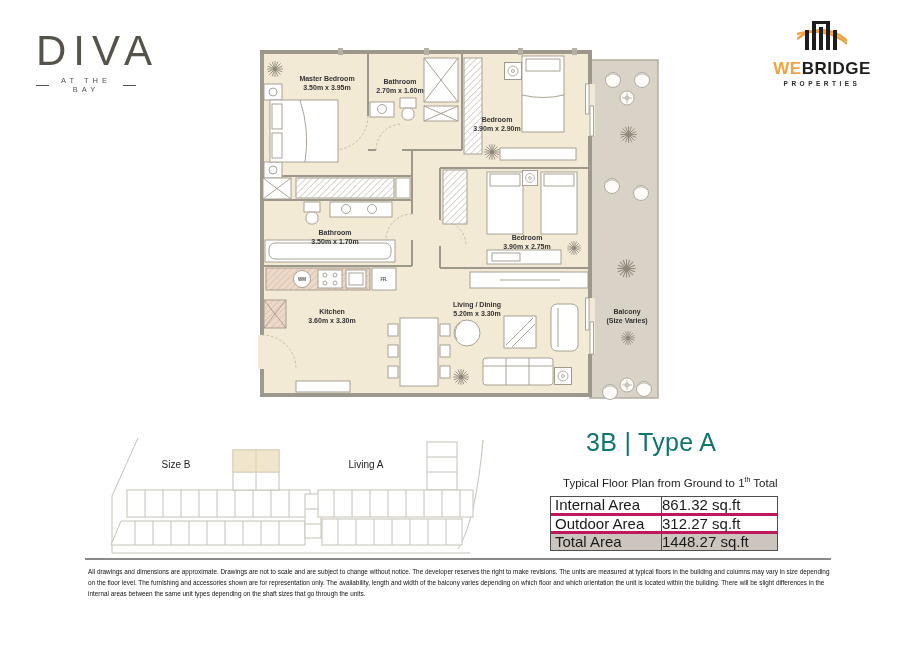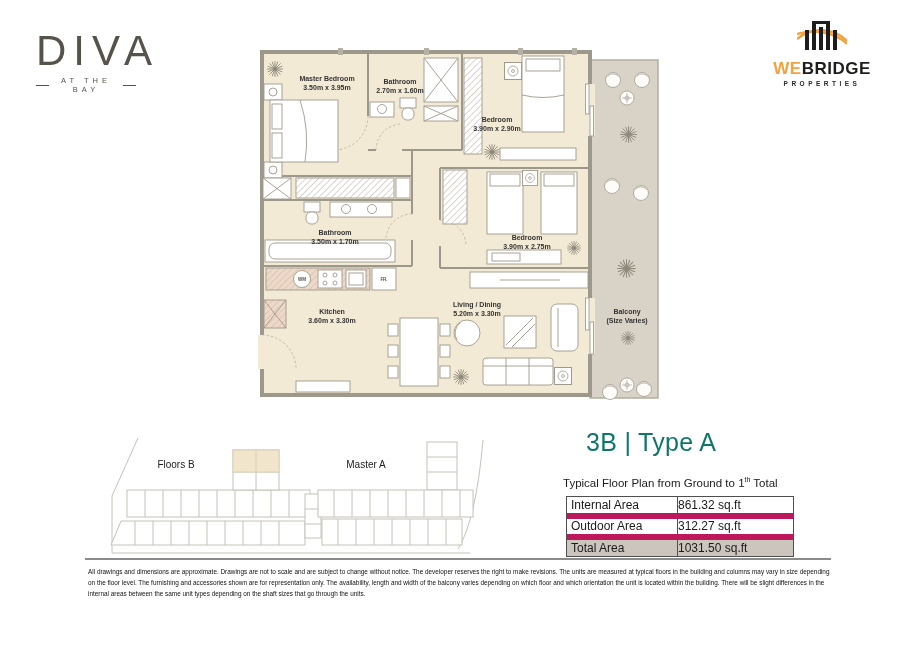--- a/index.html
+++ b/index.html
@@ -27,22 +27,22 @@
               color:#333;line-height:1.3;white-space:nowrap;}
   .appl{transform:translate(-50%,-50%);font-size:4.5px;font-weight:700;color:#555;white-space:nowrap;}
 
   
   .tower-label{transform:translateX(-50%);font-size:10px;color:#222;white-space:nowrap;}
 
   
   .unit-title{left:562px;top:428px;font-size:25px;font-weight:500;color:#0f766e;letter-spacing:.3px;margin-left:24px;}
   .unit-sub{left:563px;top:476px;font-size:11.5px;color:#1c1c1c;}
   .unit-sub sup{font-size:7px;}
-  .area-table{left:566px;top:496px;width:226px;border:1.2px solid #4f4f4f;font-size:12px;color:#1a1a1a;}
-  .area-row{display:flex;height:15.5px;align-items:center;border-top:6px solid #be185d;}
+  .area-table{left:550px;top:496px;width:226px;border:1.2px solid #4f4f4f;font-size:15px;color:#1a1a1a;}
+  .area-row{display:flex;height:15.5px;align-items:center;border-top:3px solid #be185d;}
   .area-row:first-child{border-top:none;}
   .area-row .lbl{flex:0 0 106px;padding-left:4px;border-right:1px solid #4f4f4f;height:100%;
                  display:flex;align-items:center;}
   .area-row .val{flex:1;padding-right:4px;}
   .area-row.total{background:#cbc5bd;}
 
   .rule{left:85px;top:558px;width:746px;height:2px;background:#8b8b8b;}
   .disclaimer{left:88px;top:566px;width:744px;font-size:6.4px;line-height:1.75;color:#111;}
 </style>
 </head>
@@ -342,38 +342,38 @@
       <div>5.20m x 3.30m</div>
   </div>
   <div class="abs room-label" style="left:627px;top:307px;">
     <div>Balcony</div>
       <div>(Size Varies)</div>
   </div>
 
   <div class="abs appl" style="left:302px;top:279px;">WM</div>
   <div class="abs appl" style="left:384px;top:279px;">FR.</div>
 
-  <div class="abs tower-label" style="left:176px;top:459px;">Floors B</div>
-  <div class="abs tower-label" style="left:366px;top:459px;">Master A</div>
+  <div class="abs tower-label" style="left:176px;top:459px;">Size B</div>
+  <div class="abs tower-label" style="left:366px;top:459px;">Living A</div>
 
   <div class="abs unit-title">3B | Type A</div>
   <div class="abs unit-sub">
     <span>Typical Floor Plan from Ground to 1</span><sup>th</sup><span> Total</span>
   </div>
   <div class="abs area-table">
     <div class="area-row">
       <div class="lbl">Internal Area</div>
       <div class="val">861.32 sq.ft</div>
     </div>
     <div class="area-row">
       <div class="lbl">Outdoor Area</div>
       <div class="val">312.27 sq.ft</div>
     </div>
     <div class="area-row total">
       <div class="lbl">Total Area</div>
-      <div class="val">1031.50 sq.ft</div>
+      <div class="val">1448.27 sq.ft</div>
     </div>
   </div>
 
   <div class="abs rule"></div>
   <div class="abs disclaimer">All drawings and dimensions are approximate. Drawings are not to scale and are subject to change without notice. The developer reserves the right to make revisions. The units are measured at typical floors in the building and columns may vary in size depending on the floor level. The furnishing and accessories shown are for representation only. The availability, length and width of the balcony varies depending on which floor and which orientation the unit is located within the building. There will be slight differences in the internal areas between the same unit types depending on the shaft sizes that go through the units.</div>
 
 </div>
 
 </body></html>

